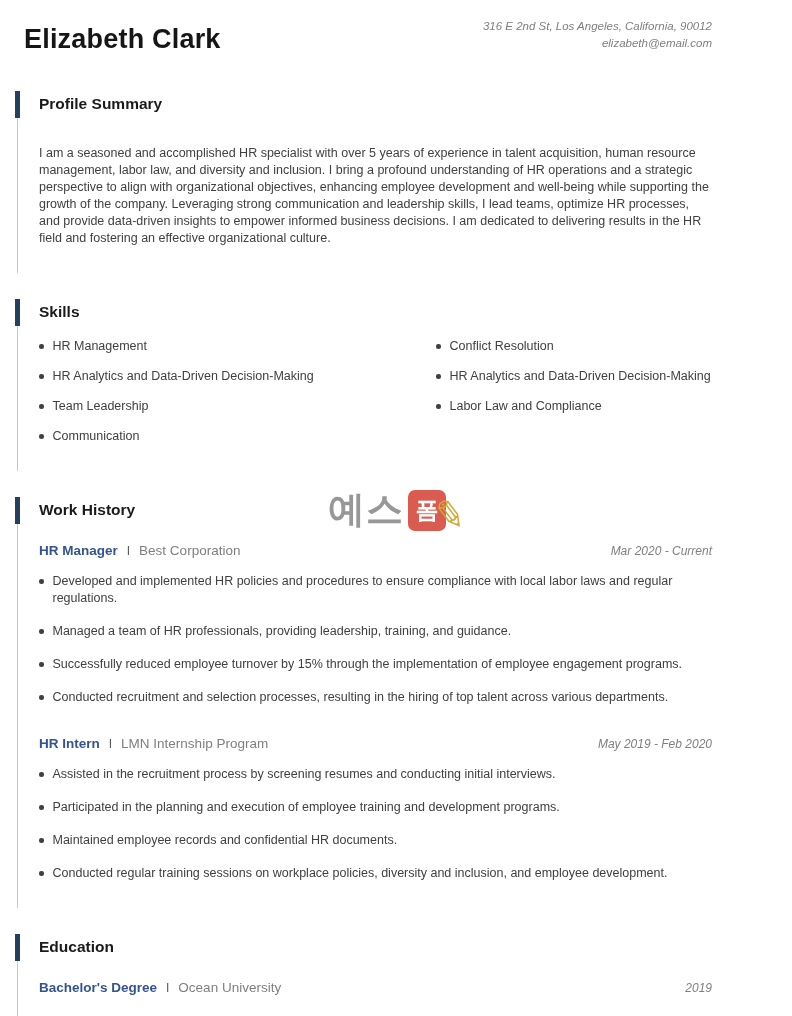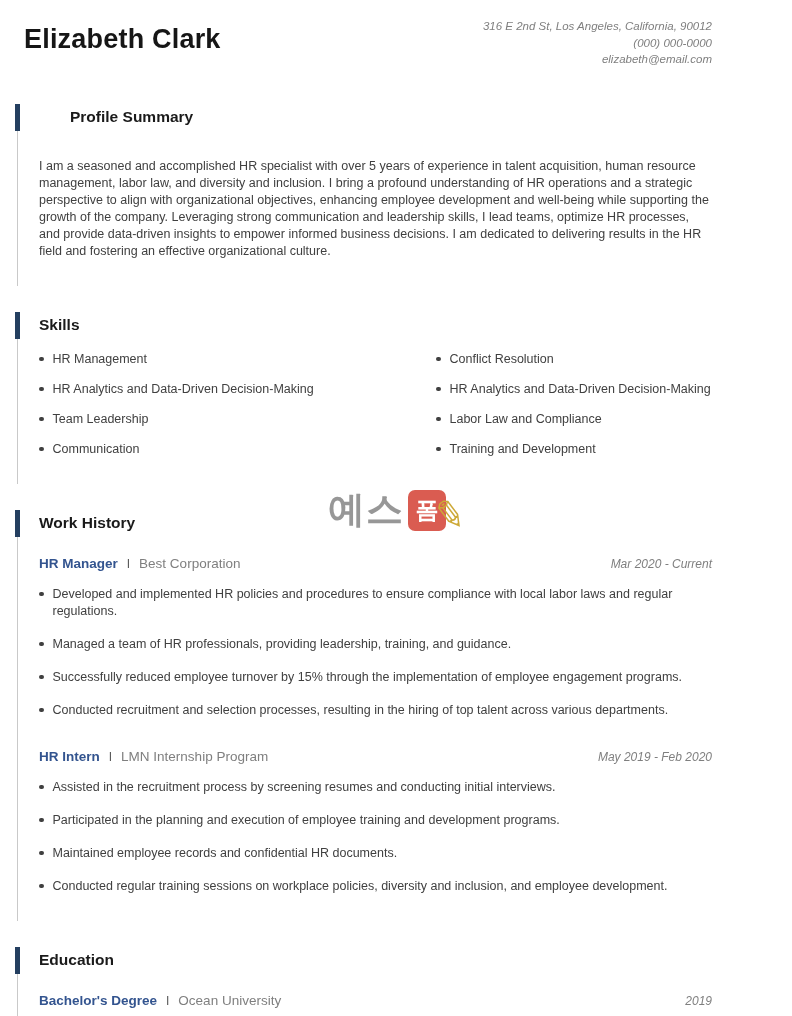--- a/index.html
+++ b/index.html
@@ -57,21 +57,21 @@
     height:27px;
     background:var(--navy, #243f60);
   }
   .sec h2 {
     font-size:15.5px;
     font-weight:700;
     color:#1a1a1a;
     line-height:22px;
   }
   .sec-profile { margin-top:36px; }
-  .sec-profile h2 { margin-bottom:30px;margin-left:31px; }
+  .sec-profile h2 { margin-bottom:30px; }
   .sec-skills h2 { margin-bottom:15px; }
   .sec-work h2 { margin-bottom:22px; }
   .sec-education h2 { margin-bottom:22px; }
 
   .profile-text {
     font-size:12.5px;
     line-height:17px;
     color:#404040;
     max-width:694px;
   }
@@ -171,21 +171,20 @@
 </style>
 </head>
 <body>
 
 <div class="page">
 
   <div class="header">
     <div class="person-name">Elizabeth Clark</div>
     <div class="contact">
       <div>316 E 2nd St, Los Angeles, California, 90012</div>
-      <div>(000) 000-0000</div>
       <div>elizabeth@email.com</div>
     </div>
   </div>
 
   <div class="sec sec-profile">
     <h2>Profile Summary</h2>
     <p class="profile-text">I am a seasoned and accomplished HR specialist with over 5 years of experience in talent acquisition, human resource management, labor law, and diversity and inclusion. I bring a profound understanding of HR operations and a strategic perspective to align with organizational objectives, enhancing employee development and well-being while supporting the growth of the company. Leveraging strong communication and leadership skills, I lead teams, optimize HR processes, and provide data-driven insights to empower informed business decisions. I am dedicated to delivering results in the HR field and fostering an effective organizational culture.</p>
   </div>
 
   <div class="sec sec-skills">
@@ -211,24 +210,20 @@
           <span class="dot"></span>
           <span>Team Leadership</span>
         </div>
       <div class="bullet-item">
           <span class="dot"></span>
           <span>Labor Law and Compliance</span>
         </div>
       <div class="bullet-item">
           <span class="dot"></span>
           <span>Communication</span>
-        </div>
-      <div class="bullet-item">
-          <span class="dot"></span>
-          <span>Training and Development</span>
         </div>
     </div>
   </div>
 
   <div class="sec sec-work">
     <h2>Work History</h2>
 
     <div class="job">
       <div class="job-head">
         <span class="job-title">HR Manager</span>

